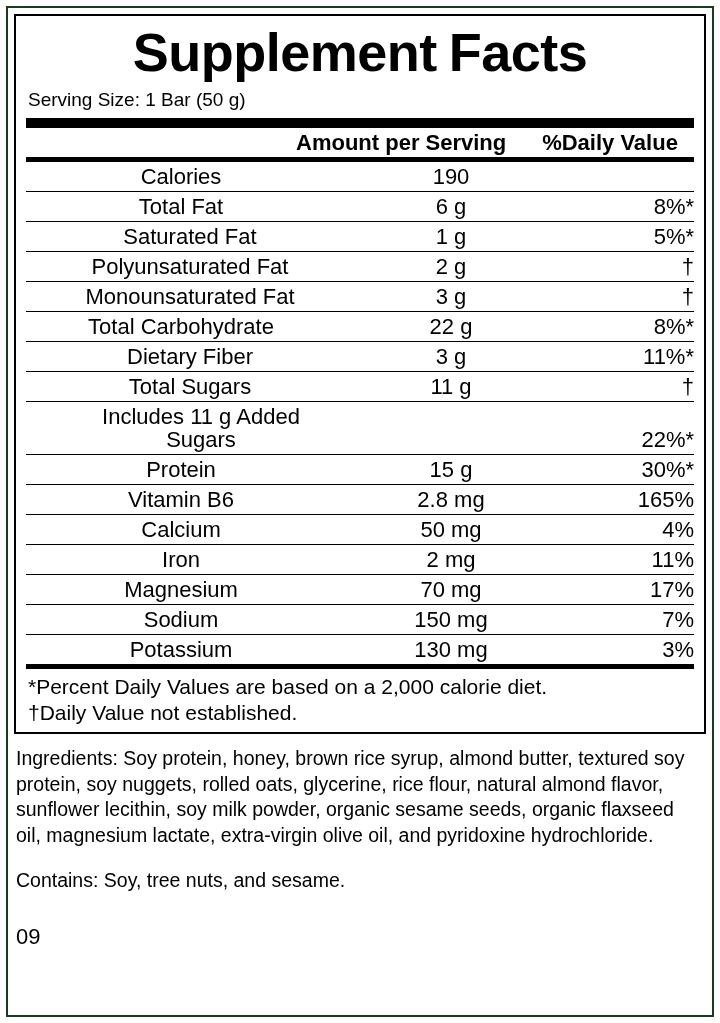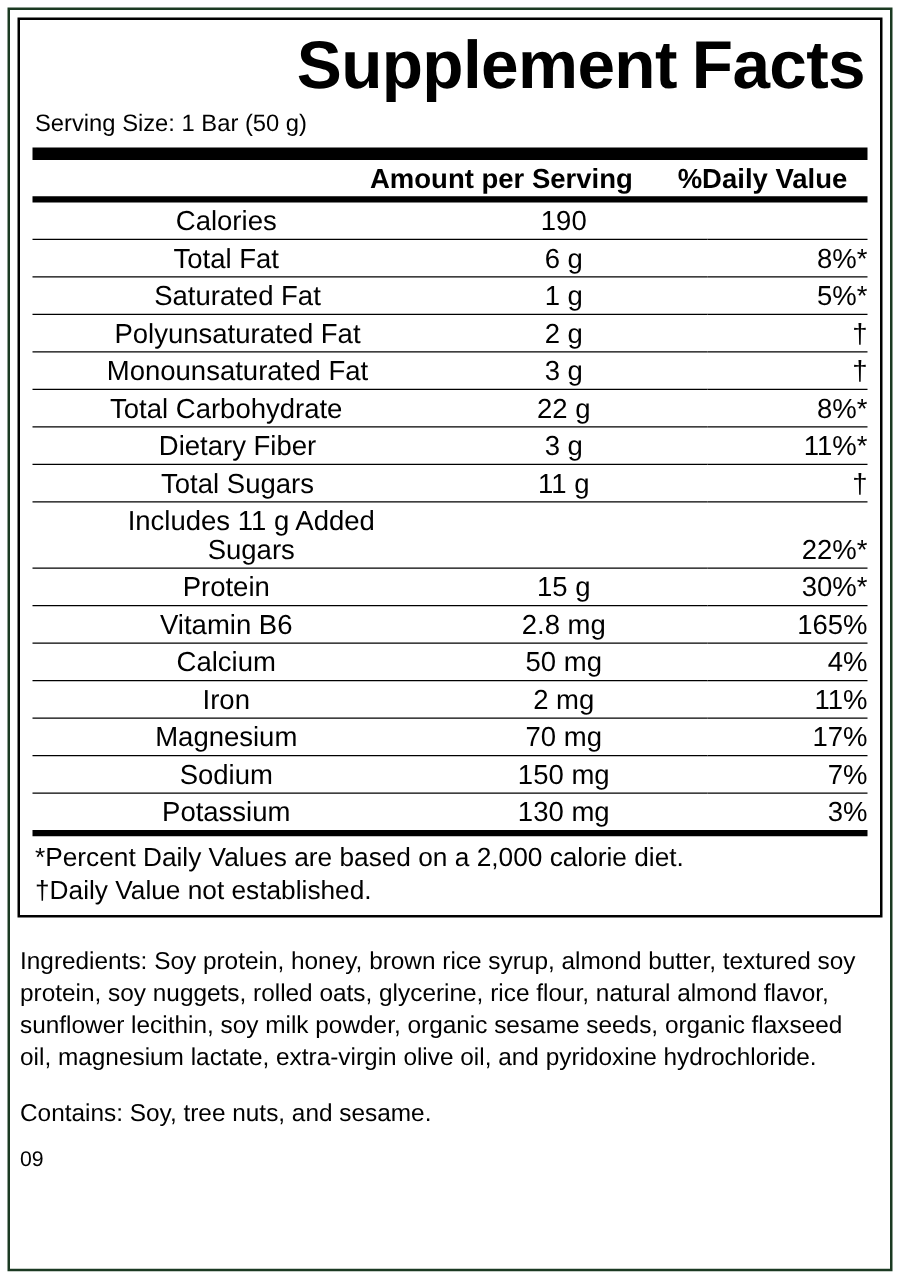--- a/index.html
+++ b/index.html
@@ -46,21 +46,21 @@
     padding: 4px 10px 6px 10px;
     width: 692px;
   }
   .sf-title {
     font-weight: bold;
     font-size: 54px;
     line-height: 60px;
     letter-spacing: -0.5px;
     white-space: nowrap;
     display: flex;
-    justify-content: flex-end;
+    justify-content: center;
     padding: 2px 2px 0 2px;
     gap: 12px;
   }
   .sf-title span { display: inline-block; }
   .serving {
     font-size: 19px;
     line-height: 24px;
     margin: 6px 0 6px 2px;
   }
   .rule-thick {
@@ -101,34 +101,34 @@
     font-size: 21px;
     line-height: 26px;
     margin-top: 5px;
     padding-left: 2px;
   }
 
   
   .ingredients {
     font-size: 19.5px;
     line-height: 25.5px;
-    margin-top: 23px;
+    margin-top: 12px;
     text-align: left;
     padding: 0 2px;
   }
   .contains {
     font-size: 19.5px;
     line-height: 25px;
     margin-top: 20px;
     padding: 0 2px;
   }
   .code {
-    font-size: 17px;
+    font-size: 22px;
     line-height: 24px;
-    margin-top: 12px;
+    margin-top: 32px;
     padding: 0 2px;
   }
 </style>
 </head>
 <body>
 
 <div class="page">
   <div class="panel-border"></div>
 
   <div class="content">

